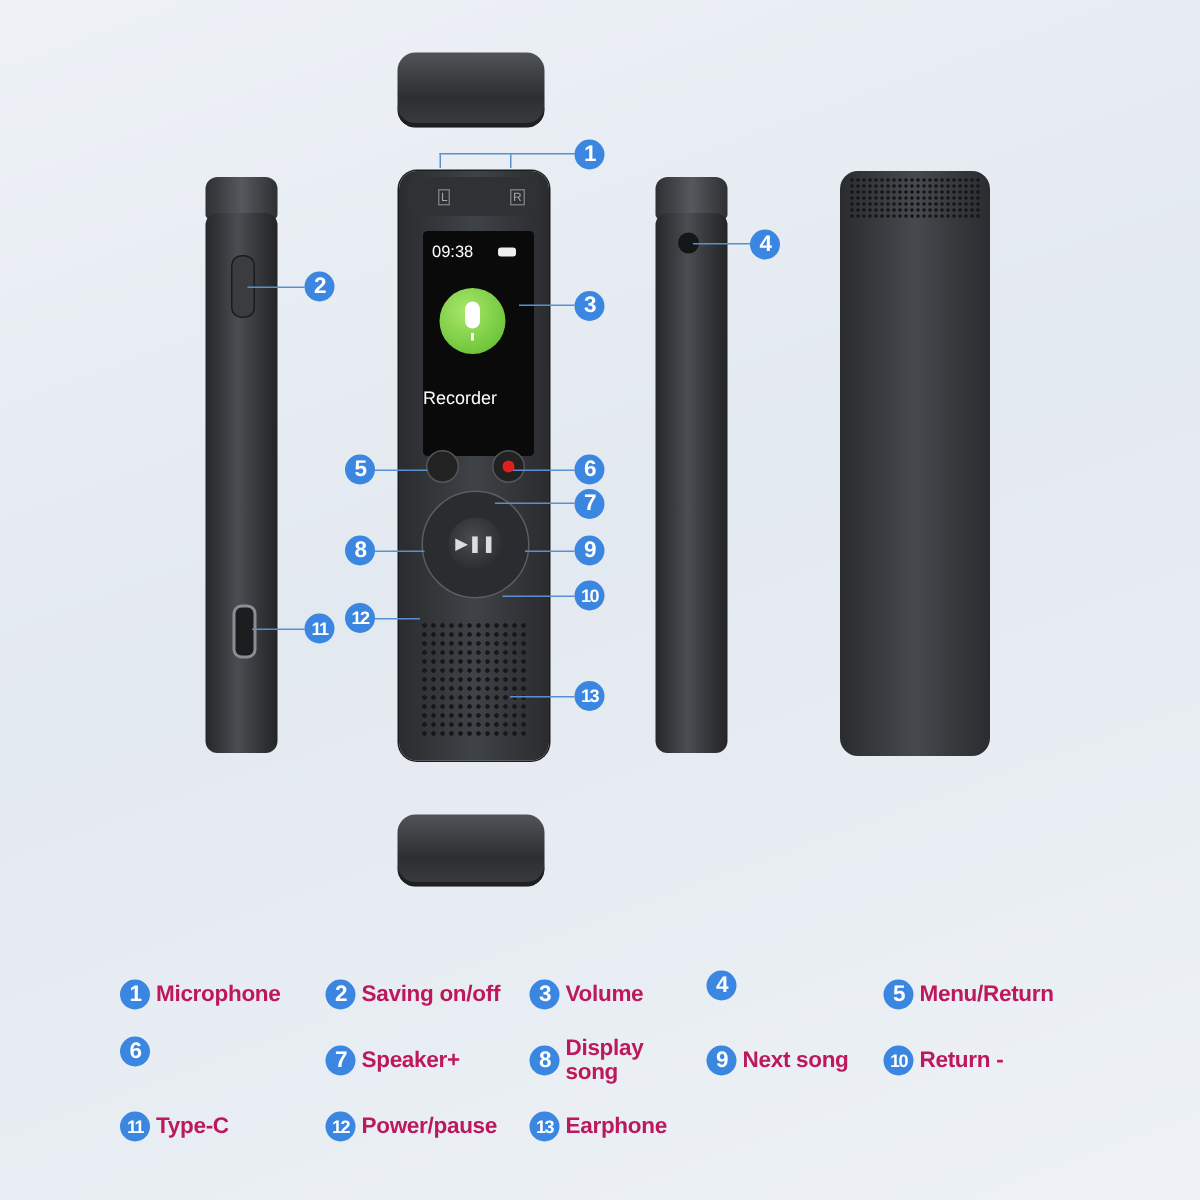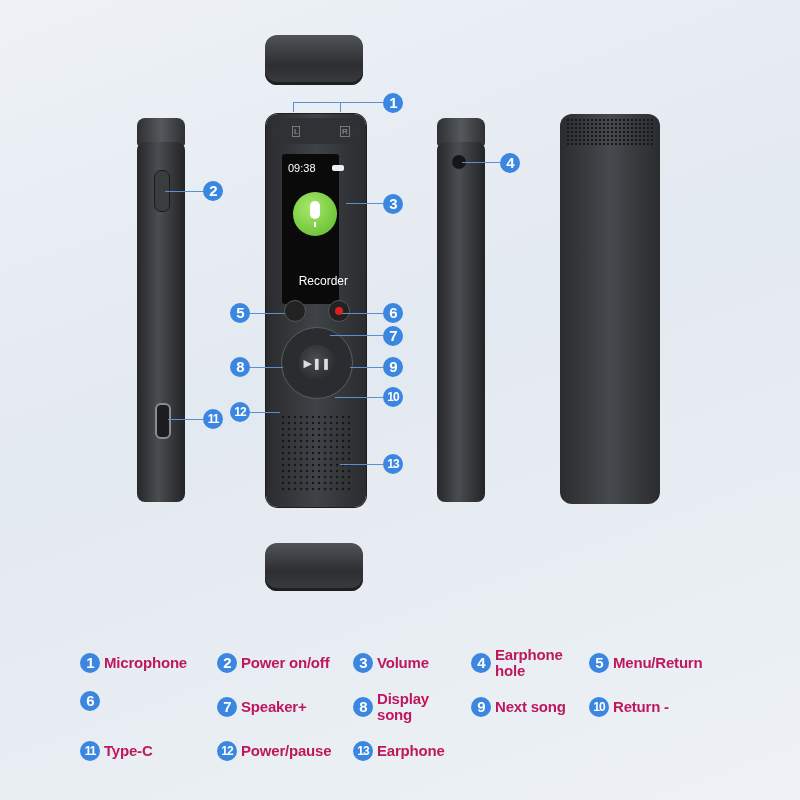--- a/index.html
+++ b/index.html
@@ -13,21 +13,21 @@
   .leader{position:absolute;height:1px;background:#5a8fd0;}
   .vleader{position:absolute;width:1px;background:#5a8fd0;}
   
   .cap{position:absolute;border-radius:12px;background:linear-gradient(180deg,#505357,#2c2e31 60%,#3a3c3f);
     box-shadow:inset 0 -3px 0 #1d1f21;}
   
   .side{position:absolute;border-radius:8px;background:linear-gradient(90deg,#25272a,#4a4d51 45%,#303235 80%,#222426);}
   .sidecap{position:absolute;border-radius:8px 8px 3px 3px;background:linear-gradient(90deg,#2e3033,#55585c 50%,#2e3033);}
   .main{position:absolute;left:266px;top:114px;width:100px;height:393px;border-radius:12px;
     background:linear-gradient(90deg,#2a2c2f,#3f4246 50%,#2a2c2f);box-shadow:0 0 0 1px #1c1d1f;}
-  .screen{position:absolute;left:16px;top:40px;width:57px;height:150px;background:#0a0a0a;border-radius:3px;}
+  .screen{position:absolute;left:16px;top:40px;width:74px;height:150px;background:#0a0a0a;border-radius:3px;}
   .grille{position:absolute;left:14px;top:300px;width:72px;height:78px;
     background-image:radial-gradient(circle,#161718 1.4px,transparent 1.6px);background-size:6px 6px;}
   .legend{position:absolute;left:0;top:645px;width:800px;}
   .leg-item{position:absolute;display:flex;align-items:center;gap:4px;}
   .leg-item .badge{position:relative;flex:none;}
   .leg-text{font-size:15px;font-weight:bold;color:#be185d;line-height:16px;letter-spacing:-0.2px;}
 </style>
 </head>
 <body>
 
@@ -47,21 +47,21 @@
     <span class="abs" style="left:20px;top:8px;font-size:8px;color:#9aa;border:1px solid #777;padding:0 1px;">L</span>
     <span class="abs" style="left:68px;top:8px;font-size:8px;color:#9aa;border:1px solid #777;padding:0 1px;">R</span>
   </div>
   <div class="screen">
     <span class="abs" style="left:6px;top:8px;font-size:11px;color:#fff;">09:38</span>
     <span class="abs" style="left:50px;top:11px;width:12px;height:6px;background:#eee;border-radius:2px;"></span>
     <div class="abs" style="left:11px;top:38px;width:44px;height:44px;border-radius:50%;background:radial-gradient(circle at 40% 35%,#a8e86a,#5cb82a);">
       <div class="abs" style="left:17px;top:9px;width:10px;height:18px;border-radius:5px;background:#fff;"></div>
       <div class="abs" style="left:21px;top:30px;width:2px;height:5px;background:#fff;"></div>
     </div>
-    <span class="abs" style="left:0;width:66px;top:120px;text-align:right;font-size:12px;color:#fff;">Recorder</span>
+    <span class="abs" style="left:0;width:66px;top:104px;text-align:left;font-size:12px;color:#fff;">Recorder</span>
   </div>
   <div class="abs" style="left:18px;top:186px;width:20px;height:20px;border-radius:50%;background:#222;border:1px solid #555;"></div>
   <div class="abs" style="left:62px;top:186px;width:20px;height:20px;border-radius:50%;background:#222;border:1px solid #555;">
     <div class="abs" style="left:6px;top:6px;width:8px;height:8px;border-radius:50%;background:#e02020;"></div>
   </div>
   <div class="abs" style="left:15px;top:213px;width:70px;height:70px;border-radius:50%;background:#2a2c2f;border:1px solid #5a5d61;">
     <div class="abs" style="left:17px;top:17px;width:36px;height:36px;border-radius:50%;background:radial-gradient(circle at 45% 40%,#4a4d51,#1e1f21);color:#ddd;font-size:11px;line-height:36px;text-align:center;">▶❚❚</div>
   </div>
   <div class="grille"></div>
 </div>
@@ -105,29 +105,28 @@
 <div class="leader" style="left:340px;top:464px;width:43px;"></div>
 <div class="badge sm" style="left:383px;top:454px;">13</div>
 
 <div class="legend">
   <div class="leg-item" style="left:80px;top:8px;">
       <span class="badge">1</span>
       <span class="leg-text">Microphone</span>
     </div>
   <div class="leg-item" style="left:217px;top:8px;">
       <span class="badge">2</span>
-      <span class="leg-text">Power on/off</span>
+      <span class="leg-text">Saving on/off</span>
     </div>
   <div class="leg-item" style="left:353px;top:8px;">
       <span class="badge">3</span>
       <span class="leg-text">Volume</span>
     </div>
   <div class="leg-item" style="left:471px;top:2px;">
       <span class="badge">4</span>
-      <span class="leg-text" style="width:80px;">Earphone hole</span>
     </div>
   <div class="leg-item" style="left:589px;top:8px;">
       <span class="badge">5</span>
       <span class="leg-text">Menu/Return</span>
     </div>
 
   <div class="leg-item" style="left:80px;top:46px;">
       <span class="badge">6</span>
     </div>
   <div class="leg-item" style="left:217px;top:52px;">

